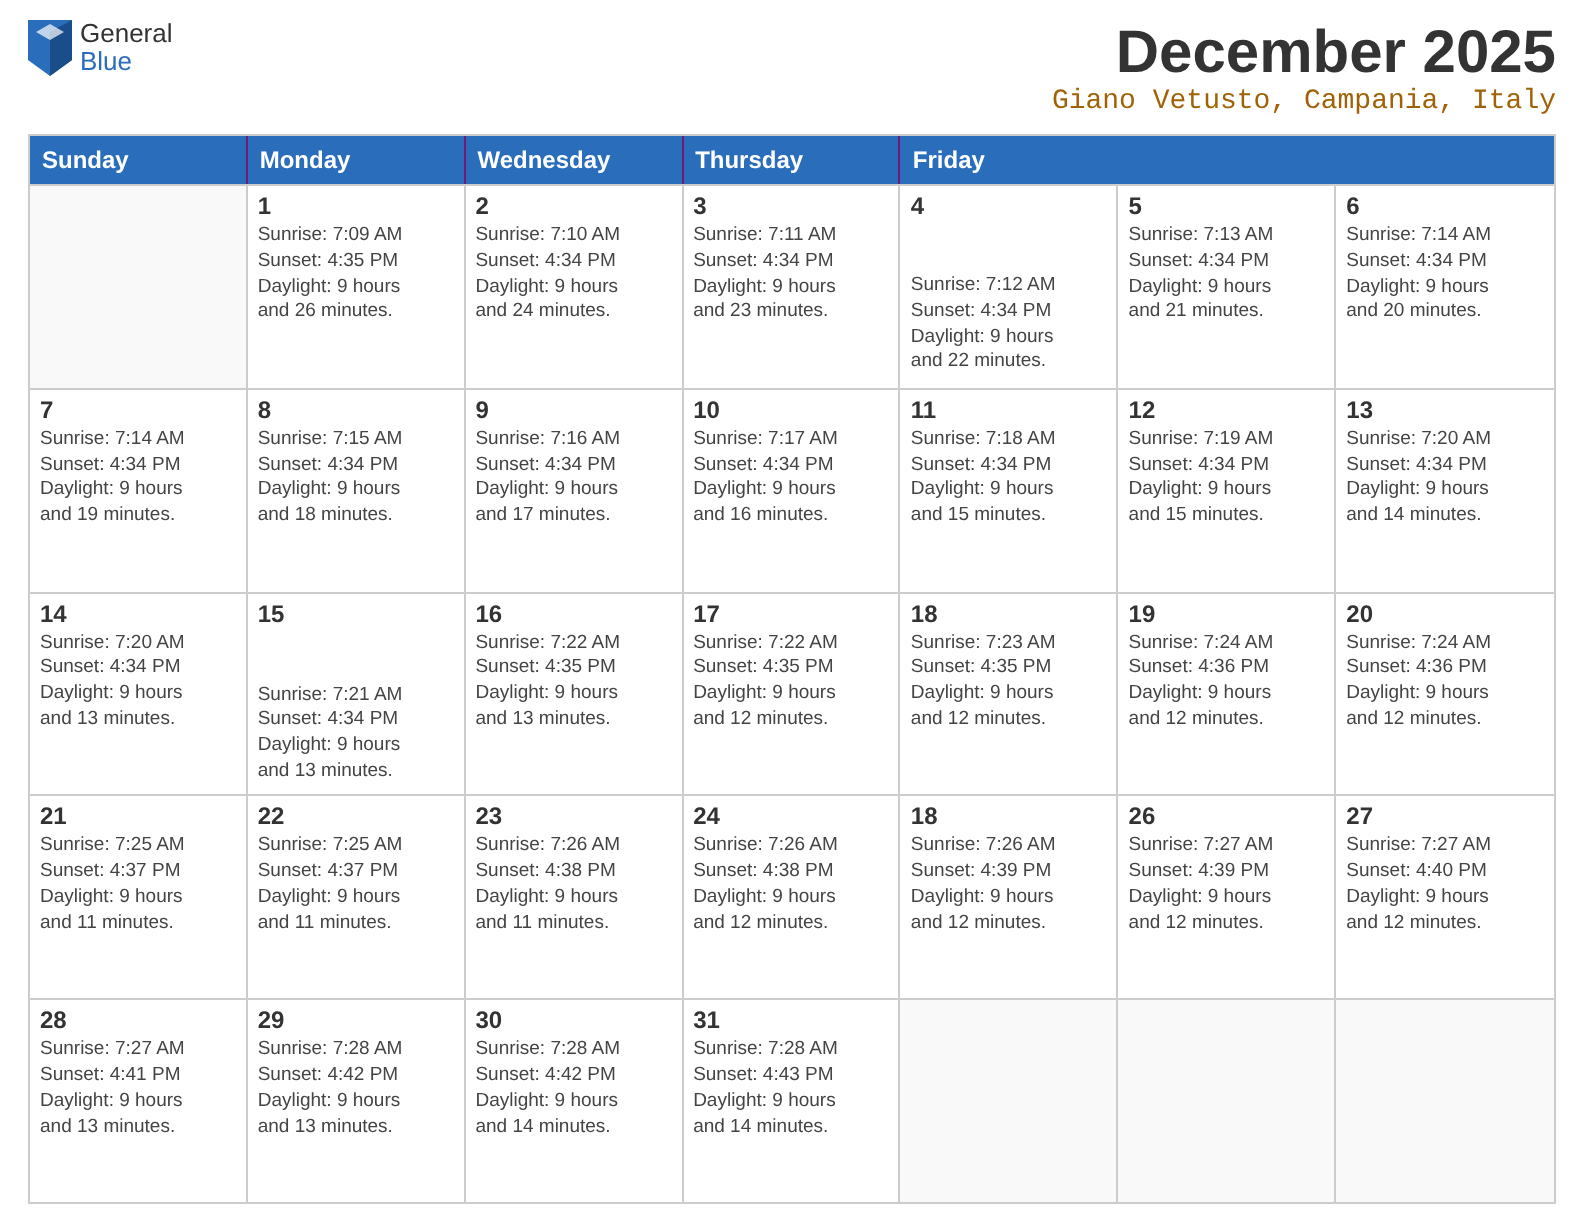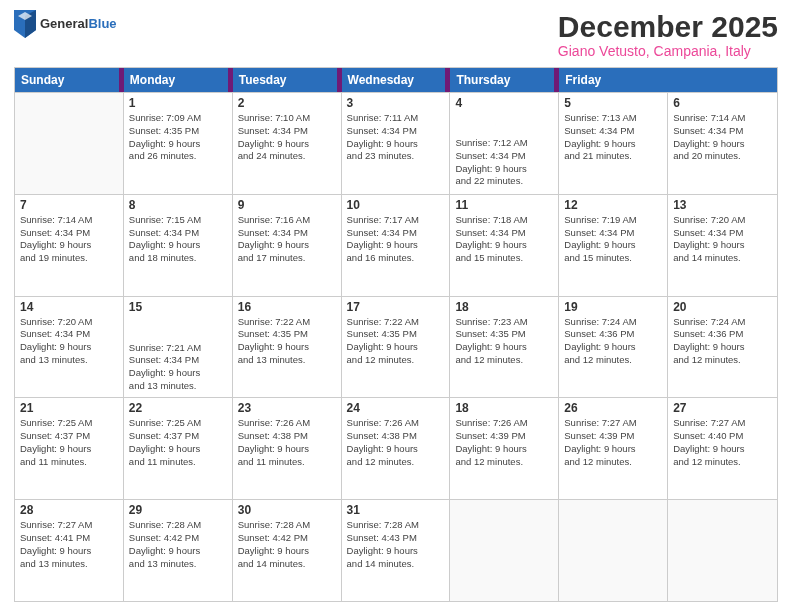--- a/index.html
+++ b/index.html
@@ -25,61 +25,62 @@
       align-items: flex-start;
       margin-bottom: 8px;
     }
     .logo {
       display: flex;
       align-items: center;
       gap: 4px;
     }
     .logo-text {
       display: flex;
-      flex-direction: row;
+      flex-direction: column;
       font-size: 13px;
-      font-weight: bold;
+      font-weight: normal;
       line-height: 1.1;
     }
     .logo-general { color: #333; }
     .logo-blue { color: #2a6ebb; }
     .logo-icon {
       width: 22px;
       height: 28px;
     }
     .title-block {
-      text-align: left;
+      text-align: right;
     }
     .month-title {
       font-size: 30px;
       font-weight: bold;
       color: #333;
       line-height: 1.1;
     }
     .location {
       font-size: 14px;
-      color: #ec4899;
+      color: #a16207;
+      font-family: Liberation Mono, monospace;
     }
     .calendar {
       flex: 1;
       display: flex;
       flex-direction: column;
       border: 1px solid #ccc;
     }
     .cal-header {
       display: grid;
       grid-template-columns: repeat(7, 1fr);
       background: #2a6ebb;
     }
     .cal-header-cell {
       color: #fff;
       font-weight: bold;
       font-size: 12px;
       padding: 5px 6px;
-      border-right: 5px solid #701a75;
+      border-right: 1px solid #701a75;
       text-align: left;
     }
     .cal-header-cell:last-child { border-right: none; }
     .cal-body {
       flex: 1;
       display: flex;
       flex-direction: column;
     }
     .cal-row {
       display: grid;
@@ -127,21 +128,20 @@
     <div class="title-block">
       <div class="month-title">December 2025</div>
       <div class="location">Giano Vetusto, Campania, Italy</div>
     </div>
   </div>
 
   <div class="calendar">
     <div class="cal-header" id="cal-header-row">
         <div class="cal-header-cell">Sunday</div>
         <div class="cal-header-cell">Monday</div>
-        <div class="cal-header-cell">Tuesday</div>
         <div class="cal-header-cell">Wednesday</div>
         <div class="cal-header-cell">Thursday</div>
         <div class="cal-header-cell">Friday</div>
       </div>
     <div class="cal-body" id="cal-body">
         <div class="cal-row">
           <div class="cal-cell empty"></div>
           <div class="cal-cell">
             <span class="day-num">1</span>
             <div class="cell-info" style="white-space: pre-line;">Sunrise: 7:09 AM

